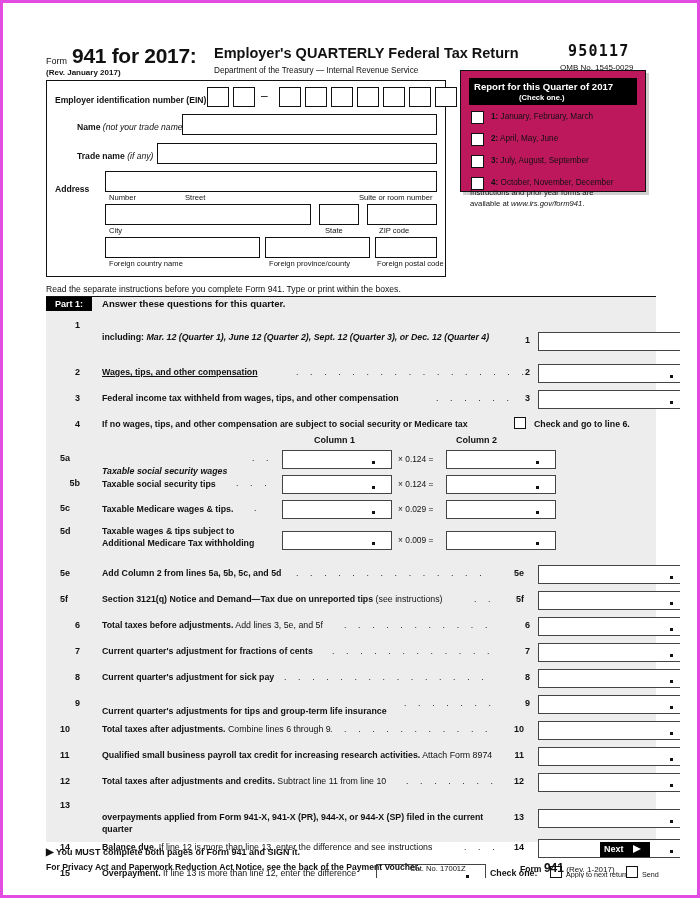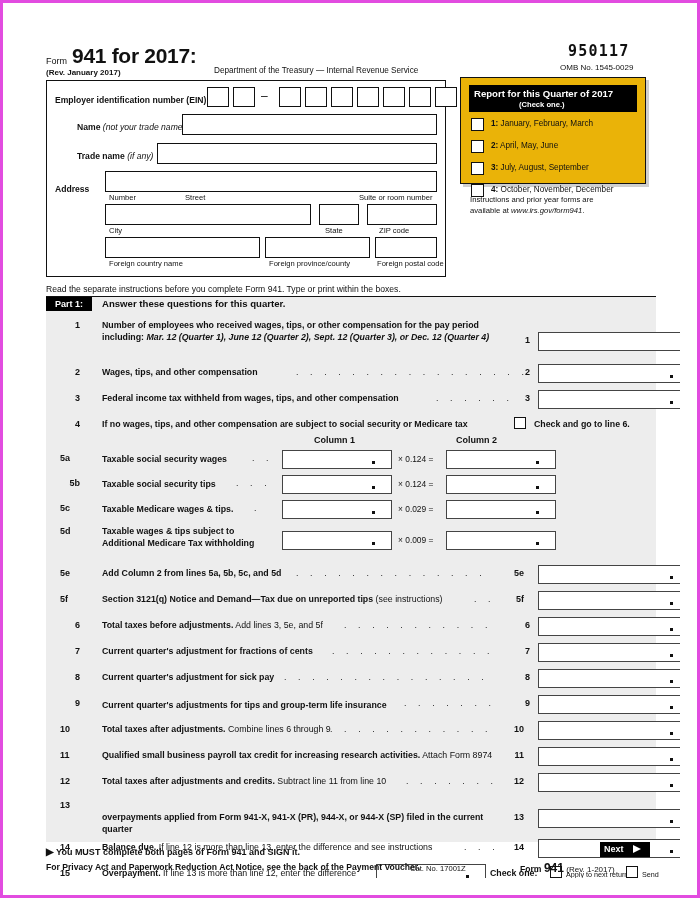--- a/index.html
+++ b/index.html
@@ -54,22 +54,22 @@
   }
   .lbl{ position:absolute; font-size:8.6px; font-weight:bold; }
   .lbl i{ font-weight:normal; font-style:italic; }
   .sublbl{ position:absolute; font-size:7.6px; font-weight:normal;}
   .bx{ position:absolute; border:1.4px solid #111; background:#fff; }
   .einbx{ position:absolute; border:1.4px solid #111; width:22px; height:20px; background:#fff;}
   .dash{ position:absolute; font-size:12px; }
 
   
   .qtrbox{
-    position:absolute; left:440px; top:57px; width:186px; height:107px;
-    border:1.5px solid #111; background:#eab308;
+    position:absolute; left:440px; top:50px; width:186px; height:122px;
+    border:1.5px solid #111; background:#be185d;
     box-shadow:3px 3px 0 #cfcfcf;
   }
   .qtr-hd{
     position:absolute; left:8px; top:7px; width:168px; height:27px;
     background:#000; color:#fff;
   }
   .qtr-hd .t1{ position:absolute; left:5px; top:3px; font-size:9.6px; font-weight:bold;}
   .qtr-hd .t2{ position:absolute; left:5px; top:15px; font-size:7.6px; font-weight:bold;padding-left:45px;}
   .qtr-row{ position:absolute; left:10px; font-size:8.2px; }
   .qtr-cb{ position:absolute; width:13px; height:13px; border:1.3px solid #111; background:#fff;}
@@ -134,20 +134,21 @@
     <div id="frame-inner"></div>
   </div>
 </div>
 
 <div id="sheet">
 
   <div class="masthead">
     <div class="mh-form-lbl">Form</div>
     <div class="mh-941">941 for 2017:</div>
     <div class="mh-rev">(Rev. January 2017)</div>
+    <div class="mh-title">Employer's QUARTERLY Federal Tax Return</div>
     <div class="mh-dept">Department of the Treasury — Internal Revenue Service</div>
     <div class="mh-ocr">950117</div>
     <div class="mh-omb">OMB No. 1545-0029</div>
   </div>
 
   <div class="idblock">
 
     <div class="lbl" style="left:8px; top:14px;">Employer identification number (EIN)</div>
     <div class="einbx" style="left:160px; top:6px;"></div>
     <div class="einbx" style="left:186px; top:6px;"></div>
@@ -242,30 +243,30 @@
   <div class="part1">
 
     <div class="part1-hd">
       <div class="part1-tag">Part 1:</div>
       <div class="part1-ttl">Answer these questions for this quarter.</div>
     </div>
 
     <div class="row" style="top:22px;">
       <div class="rnum" style="left:18px; top:1px;">1</div>
       <div class="rtxt" style="left:56px; top:0px; width:400px;">
-        <span>Number of employees who received wages, tips, or other compensation for the pay period</span><br>
+        <br>
         <span>including: </span><i>Mar. 12 (Quarter 1), June 12 (Quarter 2), Sept. 12 (Quarter 3), or Dec. 12 (Quarter 4)</i>
       </div>
       <div class="amtnum" style="left:468px; top:16px;">1</div>
       <div class="amtbx" style="left:492px; top:13px; width:155px;"></div>
     </div>
 
     <div class="row" style="top:66px;">
       <div class="rnum" style="left:18px; top:4px;">2</div>
-      <div class="rtxt" style="left:56px; top:3px;">Wages, tips, and other compensation</div>
+      <div class="rtxt" style="left:56px; top:3px;text-decoration:underline;">Wages, tips, and other compensation</div>
       <div class="leader" style="left:250px; top:4px;">. . . . . . . . . . . . . . . . .</div>
       <div class="amtnum" style="left:468px; top:4px;">2</div>
       <div class="amtbx" style="left:492px; top:1px; width:155px;"></div>
       <div class="amtdot" style="left:624px; top:12px;"></div>
     </div>
 
     <div class="row" style="top:92px;">
       <div class="rnum" style="left:18px; top:4px;">3</div>
       <div class="rtxt" style="left:56px; top:3px;">Federal income tax withheld from wages, tips, and other compensation</div>
       <div class="leader" style="left:390px; top:4px;">. . . . . .</div>
@@ -281,21 +282,21 @@
       <div class="rtxt" style="left:488px; top:3px;">Check and go to line 6.</div>
     </div>
 
     <div class="row" style="top:138px;">
       <div class="colhd" style="left:268px;">Column 1</div>
       <div class="colhd" style="left:410px;">Column 2</div>
     </div>
 
     <div class="row" style="top:152px;">
       <div class="rnum" style="left:14px; top:4px; width:20px; text-align:left;">5a</div>
-      <div class="rtxt" style="left:56px; top:4px;">Taxable social security wages</div>
+      <div class="rtxt" style="left:56px; top:16px;font-style:italic;">Taxable social security wages</div>
       <div class="leader" style="left:206px; top:4px;">. .</div>
       <div class="amtbx" style="left:236px; top:1px; width:110px;"></div>
       <div class="amtdot" style="left:326px; top:12px;"></div>
       <div class="mult" style="left:352px; top:5px;">× 0.124 =</div>
       <div class="amtbx" style="left:400px; top:1px; width:110px;"></div>
       <div class="amtdot" style="left:490px; top:12px;"></div>
     </div>
 
     <div class="row" style="top:177px;">
       <div class="rnum" style="left:14px; top:4px; width:20px; text-align:right;">5b</div>
@@ -376,21 +377,21 @@
       <div class="rnum" style="left:18px; top:4px;">8</div>
       <div class="rtxt" style="left:56px; top:3px;">Current quarter's adjustment for sick pay</div>
       <div class="leader" style="left:238px; top:4px;">. . . . . . . . . . . . . . .</div>
       <div class="amtnum" style="left:468px; top:4px;">8</div>
       <div class="amtbx" style="left:492px; top:1px; width:155px;"></div>
       <div class="amtdot" style="left:624px; top:12px;"></div>
     </div>
 
     <div class="row" style="top:397px;">
       <div class="rnum" style="left:18px; top:4px;">9</div>
-      <div class="rtxt" style="left:56px; top:5px;">Current quarter's adjustments for tips and group-term life insurance</div>
+      <div class="rtxt" style="left:56px; top:11px;">Current quarter's adjustments for tips and group-term life insurance</div>
       <div class="leader" style="left:358px; top:4px;">. . . . . . .</div>
       <div class="amtnum" style="left:468px; top:4px;">9</div>
       <div class="amtbx" style="left:492px; top:1px; width:155px;"></div>
       <div class="amtdot" style="left:624px; top:12px;"></div>
     </div>
 
     <div class="row" style="top:423px;">
       <div class="rnum" style="left:14px; top:4px; width:20px; text-align:left;">10</div>
       <div class="rtxt" style="left:56px; top:3px;">
         <span>Total taxes after adjustments.</span><span class="norm"> Combine lines 6 through 9</span>

